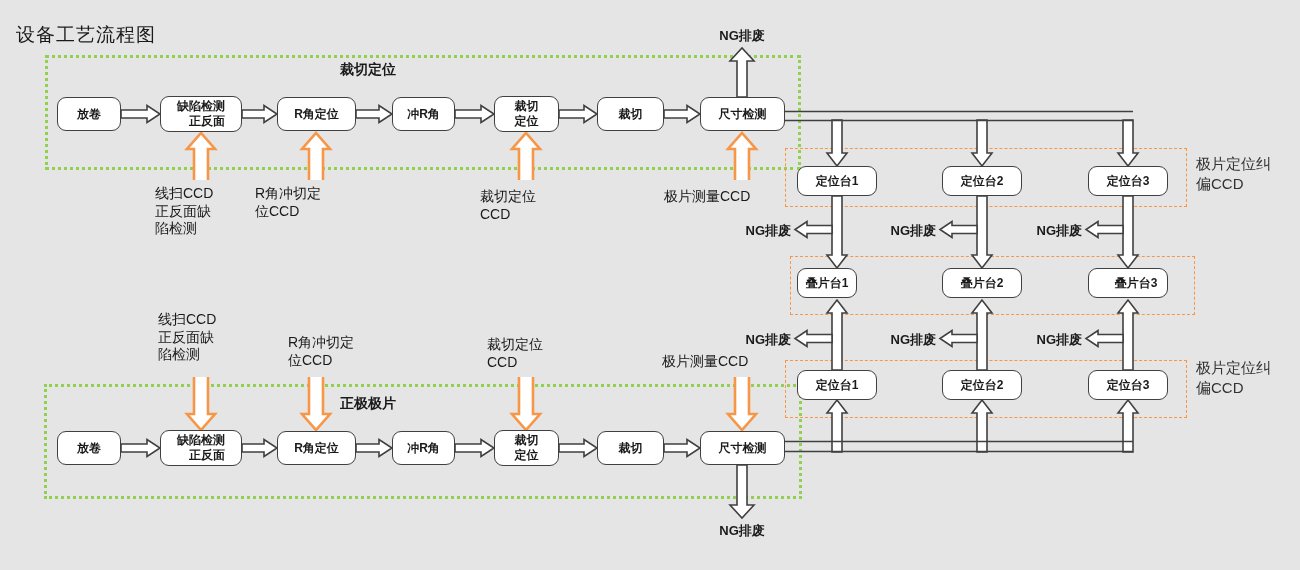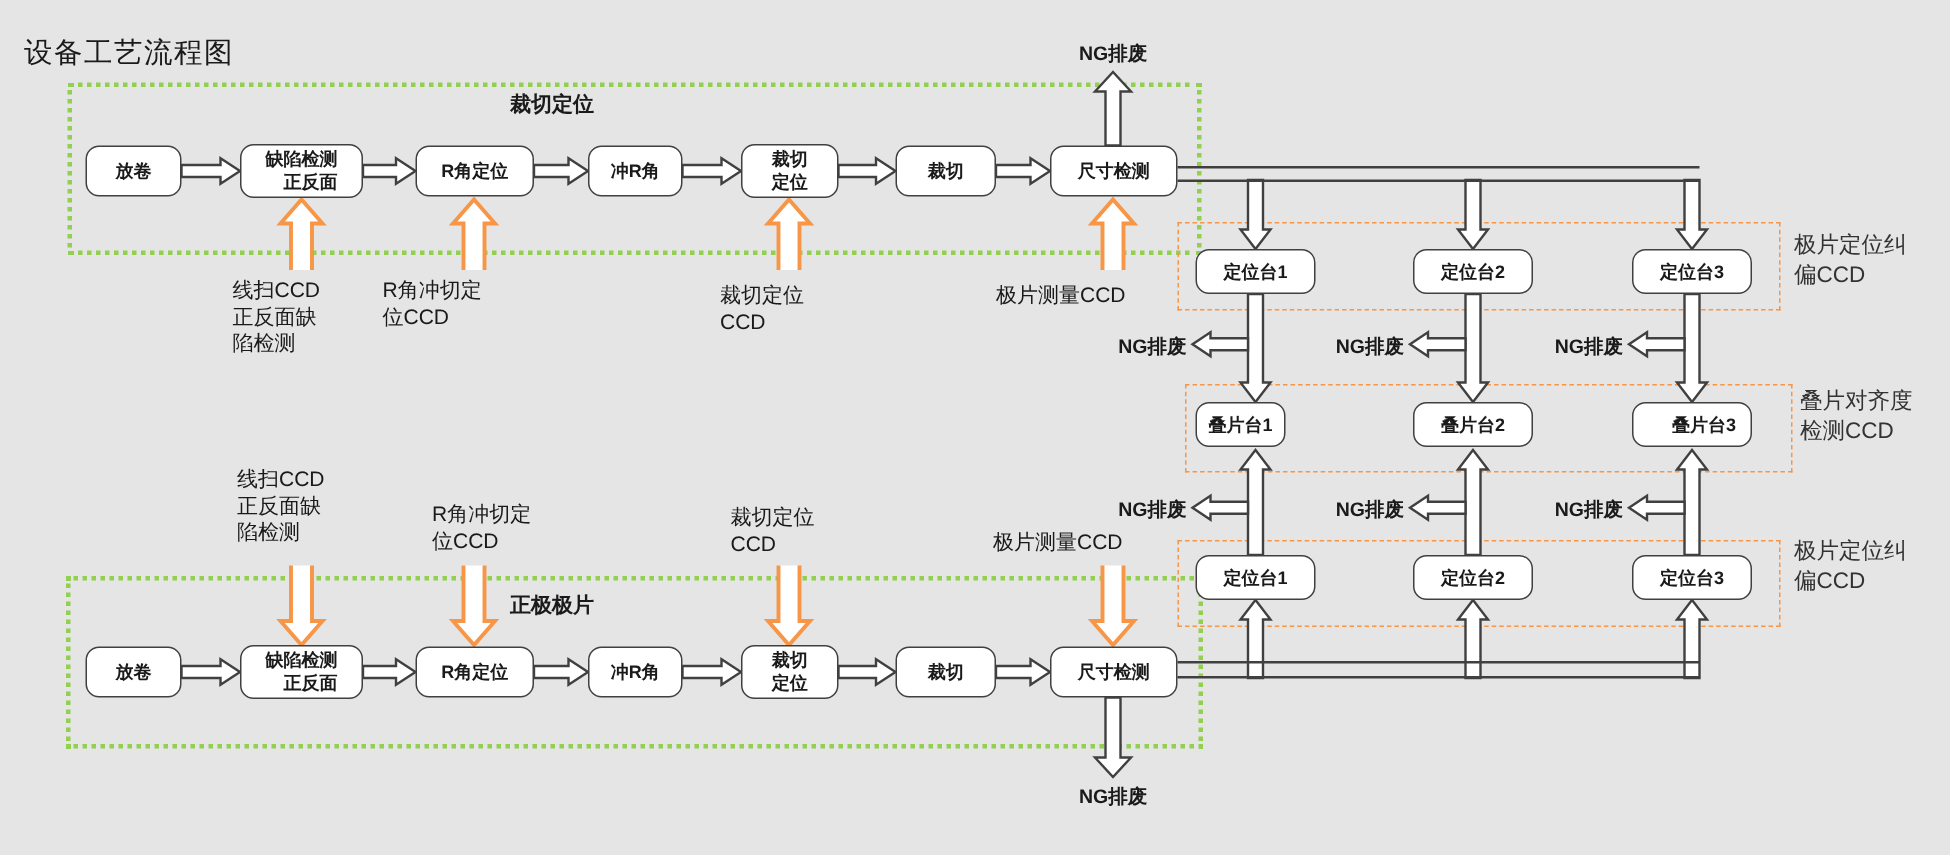--- a/index.html
+++ b/index.html
@@ -182,22 +182,20 @@
 正反面缺
 陷检测</div>
   <div class="lbl" style="left:288px;top:334px;">R角冲切定
 位CCD</div>
   <div class="lbl" style="left:487px;top:336px;">裁切定位
 CCD</div>
   <div class="lbl" style="left:662px;top:353px;">极片测量CCD</div>
 
   <div class="side" style="left:1196px;top:154px;">极片定位纠
 偏CCD</div>
-  <div class="side" style="left:1200px;top:258px;">叠片对齐度
-检测CCD</div>
   <div class="side" style="left:1196px;top:358px;">极片定位纠
 偏CCD</div>
 
   <div class="ng c" style="left:710px;top:27px;width:64px;">NG排废</div>
   <div class="ng c" style="left:710px;top:522px;width:64px;">NG排废</div>
   <div class="ng r" style="left:735px;top:222px;width:56px;">NG排废</div>
   <div class="ng r" style="left:880px;top:222px;width:56px;">NG排废</div>
   <div class="ng r" style="left:1026px;top:222px;width:56px;">NG排废</div>
   <div class="ng r" style="left:735px;top:331px;width:56px;">NG排废</div>
   <div class="ng r" style="left:880px;top:331px;width:56px;">NG排废</div>

